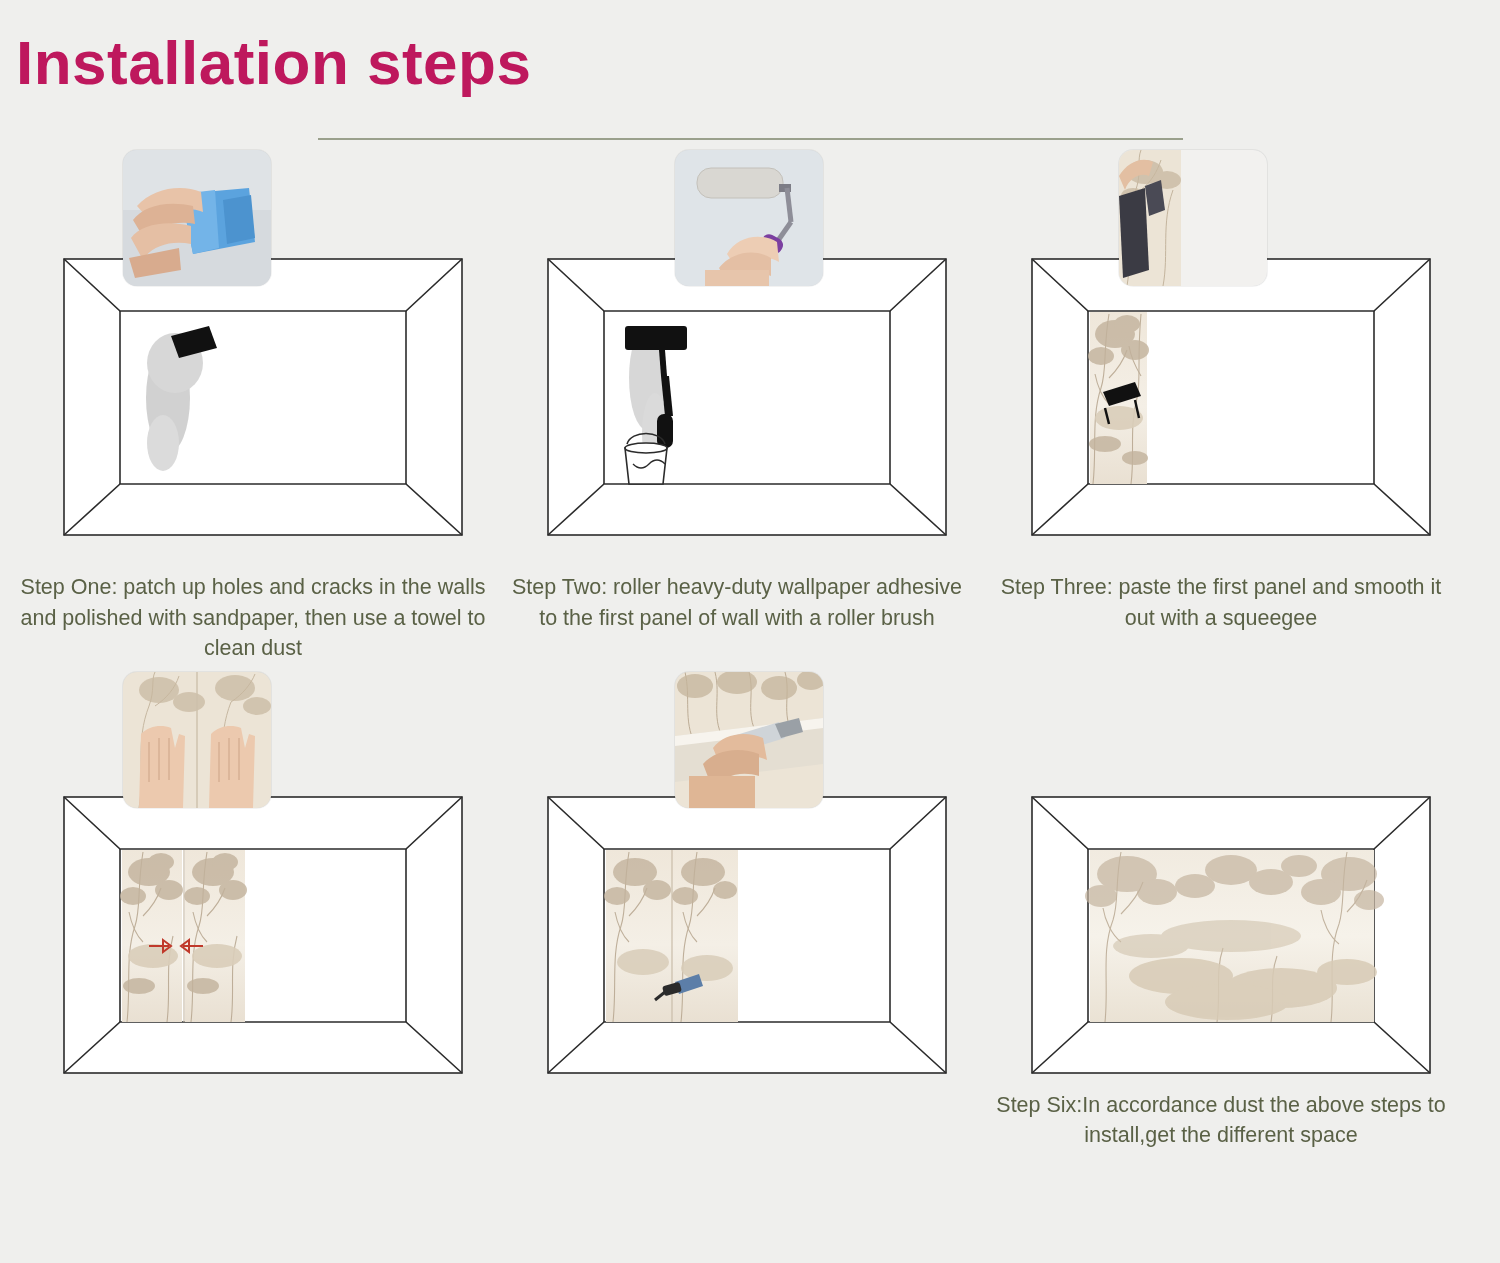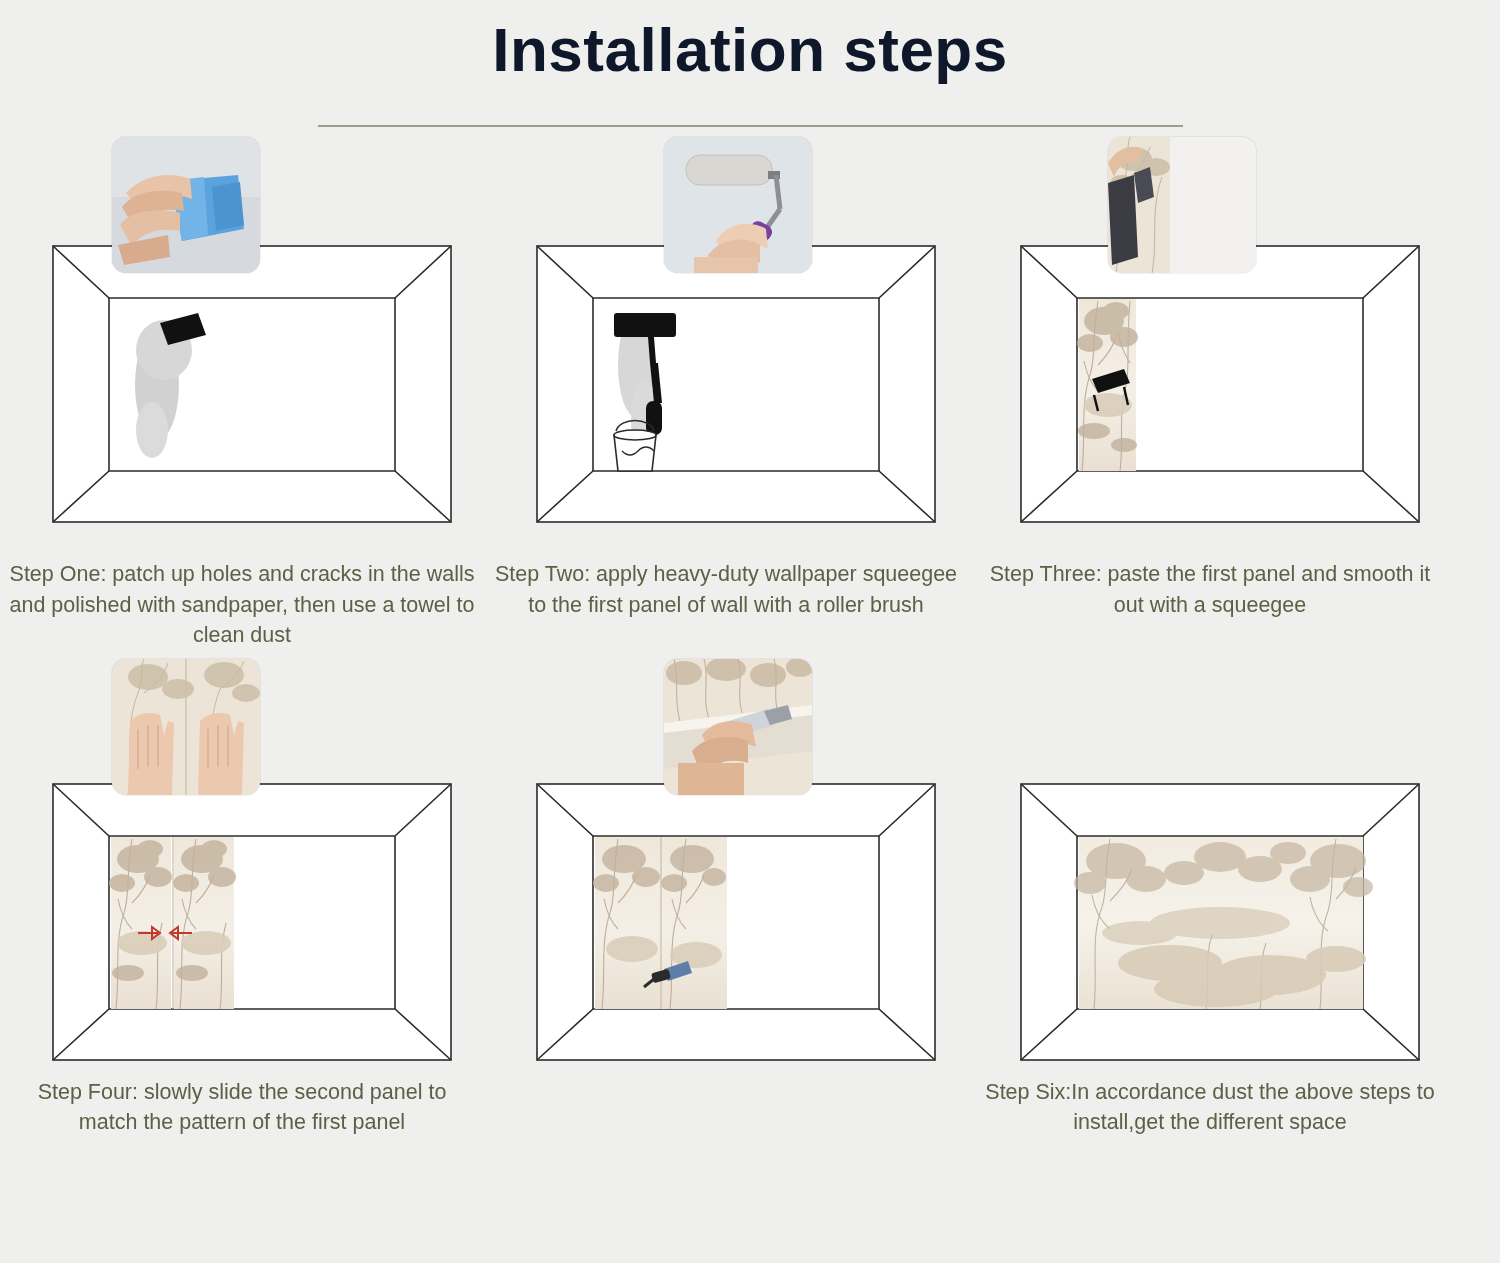--- a/index.html
+++ b/index.html
@@ -9,43 +9,43 @@
   }
   body {
     width: 1500px;
     height: 1263px;
     font-family: "Liberation Sans", sans-serif;
     color: #4c5340;
     overflow: hidden;
     position: relative;
   }
   .page-title {
-    text-align: center;
     font-size: 62px;
     font-weight: bold;
-    color: #0f172a;
+    color: #be185d;
     letter-spacing: 0.5px;
     padding-top: 10px;
-    margin: 3px;
+    margin: 16px;
     line-height: 1.2;
   }
   .title-rule {
     width: 865px;
     height: 2px;
     background: #9aa08c;
     margin: 38px auto 0 auto;
   }
   .grid {
     position: relative;
     width: 1500px;
     margin-top: 10px;
   }
   .row {
     display: flex;
     width: 1452px;
+    padding-left: 11px;
   }
   .cell {
     width: 500px;
     position: relative;
     box-sizing: border-box;
   }
   .art {
     position: relative;
     width: 100%;
     height: 420px;
@@ -178,21 +178,21 @@
             <path d="M112 38 L116 72" stroke="#8e8e98" stroke-width="5" fill="none"></path>
             <path d="M116 72 L102 92" stroke="#8e8e98" stroke-width="5" fill="none"></path>
             <rect x="86" y="86" width="22" height="16" rx="7" fill="#7b3fa0" transform="rotate(28 97 94)"></rect>
 
             <path d="M52 104 C62 86 86 82 102 92 L104 112 C92 104 72 108 64 122 Z" fill="#edcdb4"></path>
             <path d="M44 118 C56 102 80 98 96 108 L96 126 C82 120 62 124 54 136 Z" fill="#e4bfa4"></path>
             <rect x="30" y="120" width="64" height="18" fill="#e7c5ab"></rect>
           </svg>
         </div>
       </div>
-      <div class="caption">Step Two: apply heavy-duty wallpaper squeegee to the first panel of wall with a roller brush</div>
+      <div class="caption">Step Two: roller heavy-duty wallpaper adhesive to the first panel of wall with a roller brush</div>
     </div>
 
     <div class="cell">
       <div class="art">
         <div class="room">
           <svg width="400" height="278" viewBox="0 0 400 278">
             <defs>
               <linearGradient id="wpA" x1="0" y1="0" x2="0" y2="1">
                 <stop offset="0%" stop-color="#efe7da"></stop>
                 <stop offset="55%" stop-color="#f4efe6"></stop>
@@ -346,21 +346,20 @@
               <path d="M26 70 L26 110"></path>
                 <path d="M36 66 L36 108"></path>
                 <path d="M46 66 L46 108"></path>
               <path d="M96 70 L96 110"></path>
                 <path d="M106 66 L106 108"></path>
                 <path d="M116 66 L116 108"></path>
             </g>
           </svg>
         </div>
       </div>
-      <div class="caption">Step Four: slowly slide the second panel to match the pattern of the first panel</div>
     </div>
 
     <div class="cell">
       <div class="art">
         <div class="room">
           <svg width="400" height="278" viewBox="0 0 400 278">
             <defs>
               <linearGradient id="wpC" x1="0" y1="0" x2="0" y2="1">
                 <stop offset="0%" stop-color="#efe7da"></stop>
                 <stop offset="55%" stop-color="#f4efe6"></stop>

